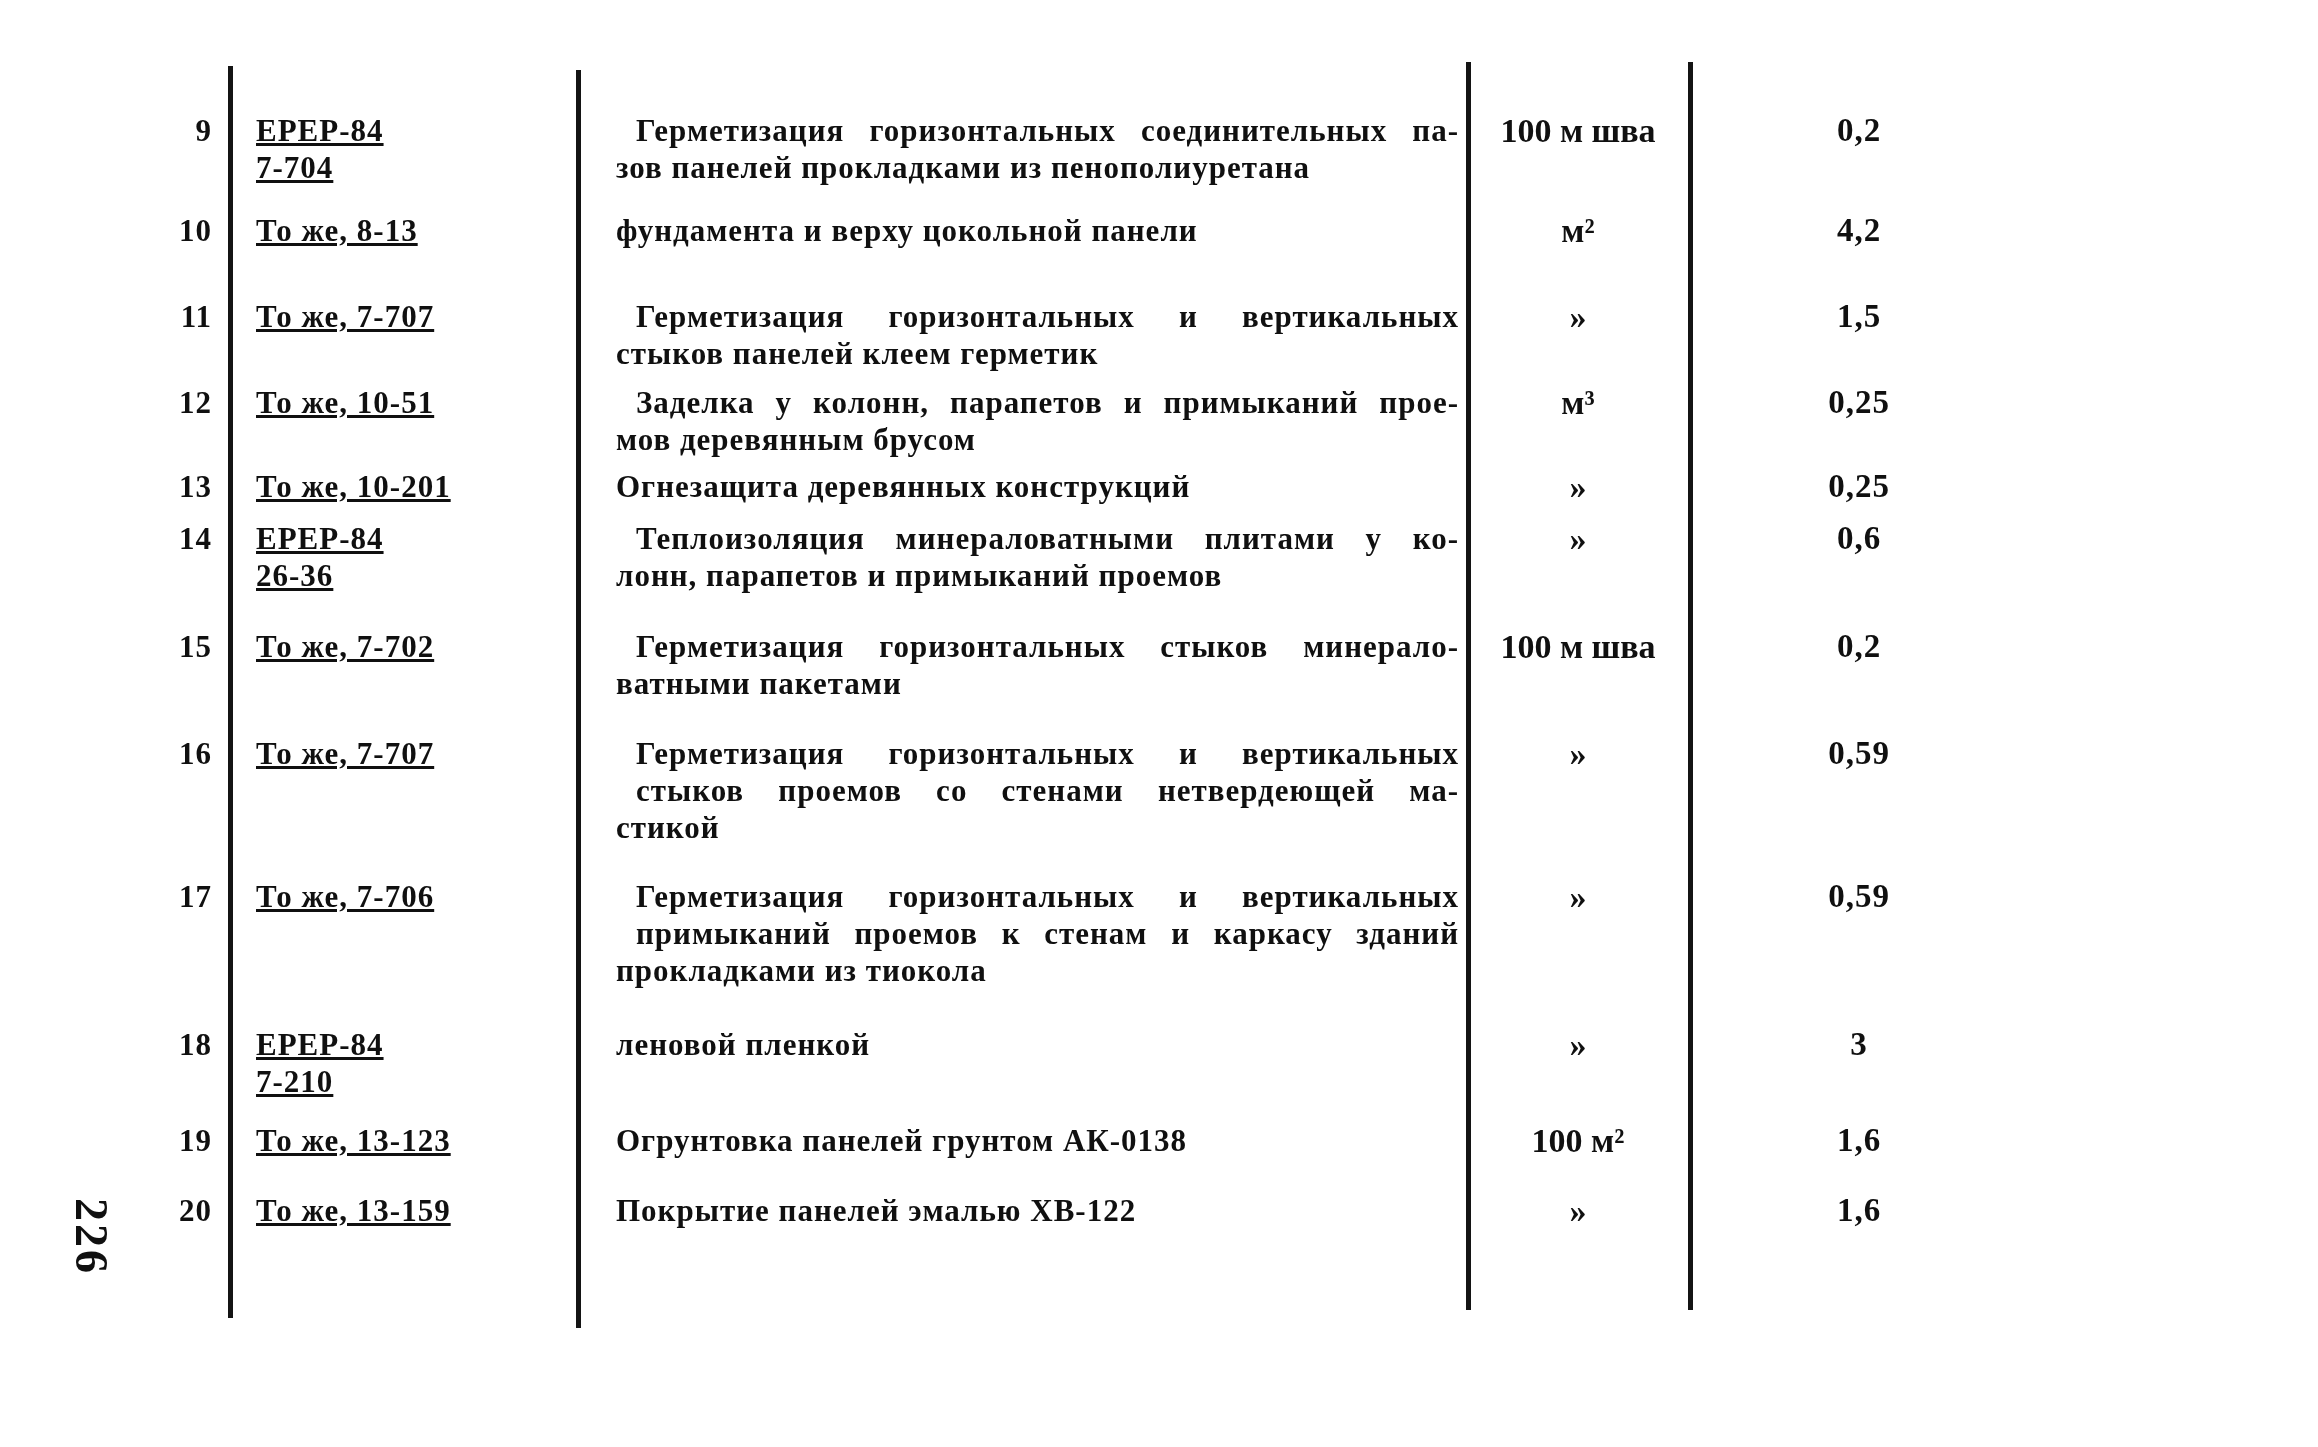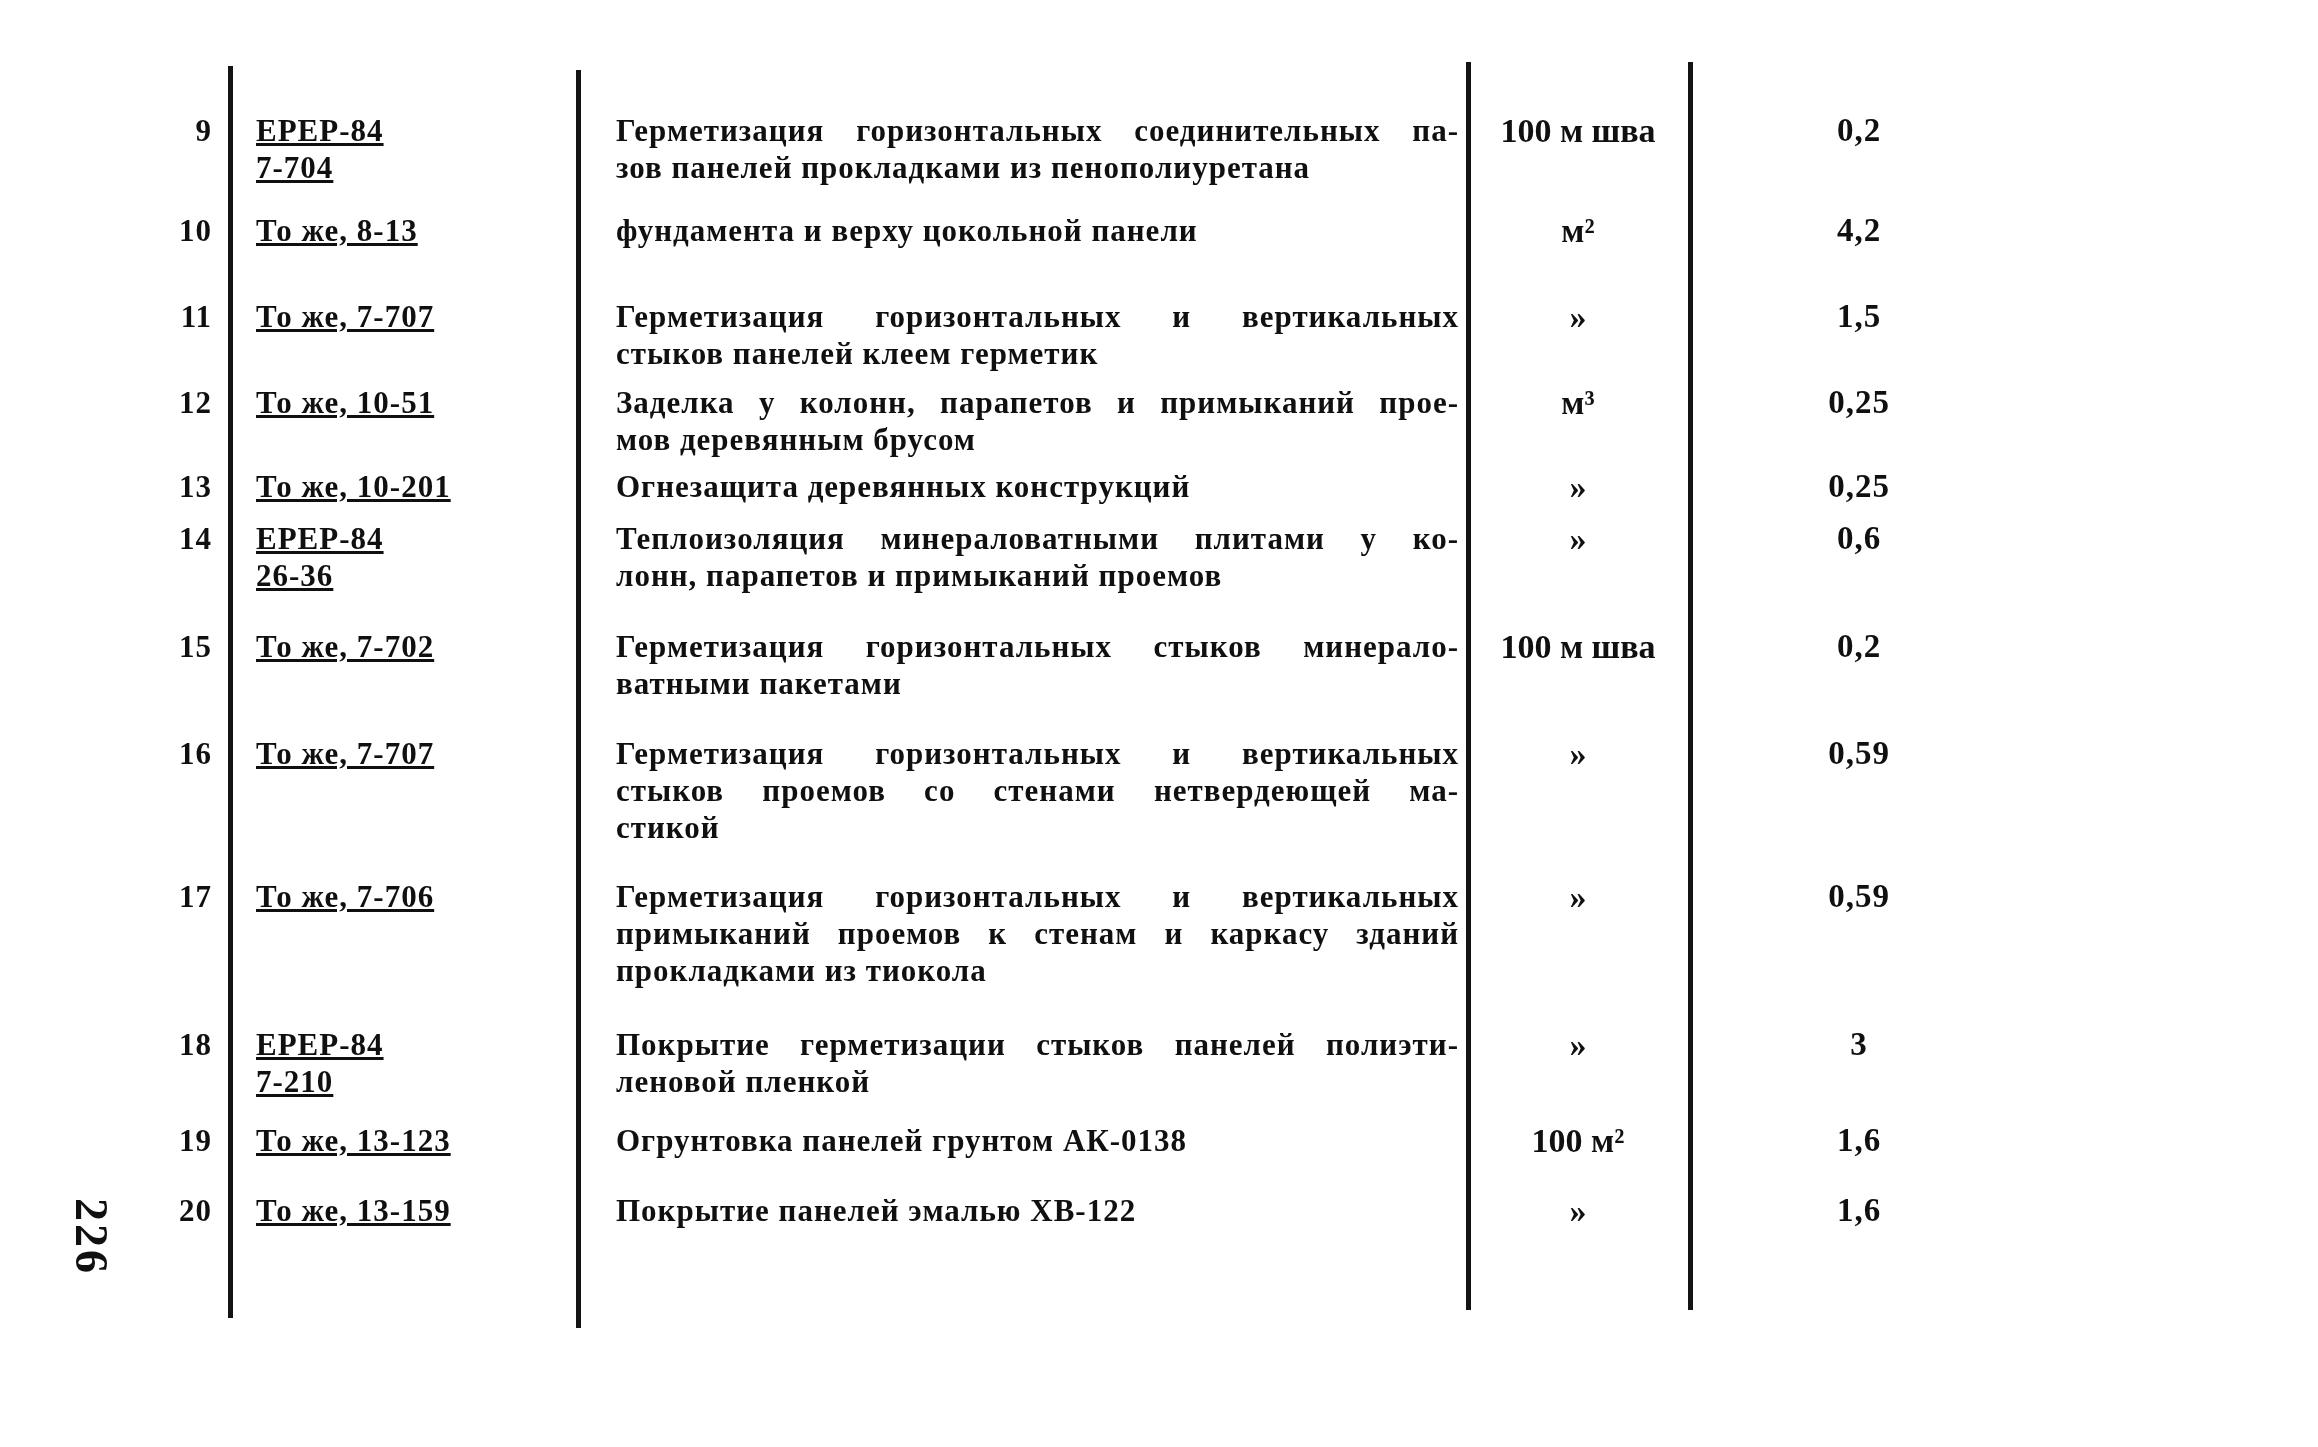--- a/index.html
+++ b/index.html
@@ -37,20 +37,21 @@
   .cell { position: absolute; top: 0; }
   .cell.num  { left: 0px;    width: 212px; text-align: right; letter-spacing: 1px; }
   .cell.code { left: 256px;  width: 310px; letter-spacing: 1px; text-decoration: underline; }
   .cell.desc { left: 616px;  width: 843px; letter-spacing: 1px; }
   .cell.unit { left: 1470px; width: 216px; text-align: center; font-size: 34px; }
   .cell.val  { left: 1694px; width: 330px; text-align: center; font-size: 33px; letter-spacing: 1px; }
 
   .desc .jl {
     text-align: justify;
     text-align-last: justify;
+    margin-left: 20px;
   }
 
   .page-num {
     position: absolute;
     left: 118px;
     top: 1198px;
     font-size: 46px;
     letter-spacing: 3px;
     transform: rotate(90deg);
     transform-origin: 0 0;
@@ -178,21 +179,20 @@
     <div class="cell unit">»</div>
     <div class="cell val">0,59</div>
   </div>
       <div class="trow" style="top: 1026px;">
     <div class="cell num">18</div>
     <div class="cell code">
           <div>ЕРЕР-84</div>
           <div>7-210</div>
         </div>
     <div class="cell desc">
-          <div class="jl">Покрытие герметизации стыков панелей полиэти-</div>
           <div>леновой пленкой</div>
         </div>
     <div class="cell unit">»</div>
     <div class="cell val">3</div>
   </div>
       <div class="trow" style="top: 1122px;">
     <div class="cell num">19</div>
     <div class="cell code">
           <div>То же, 13-123</div>
         </div>

